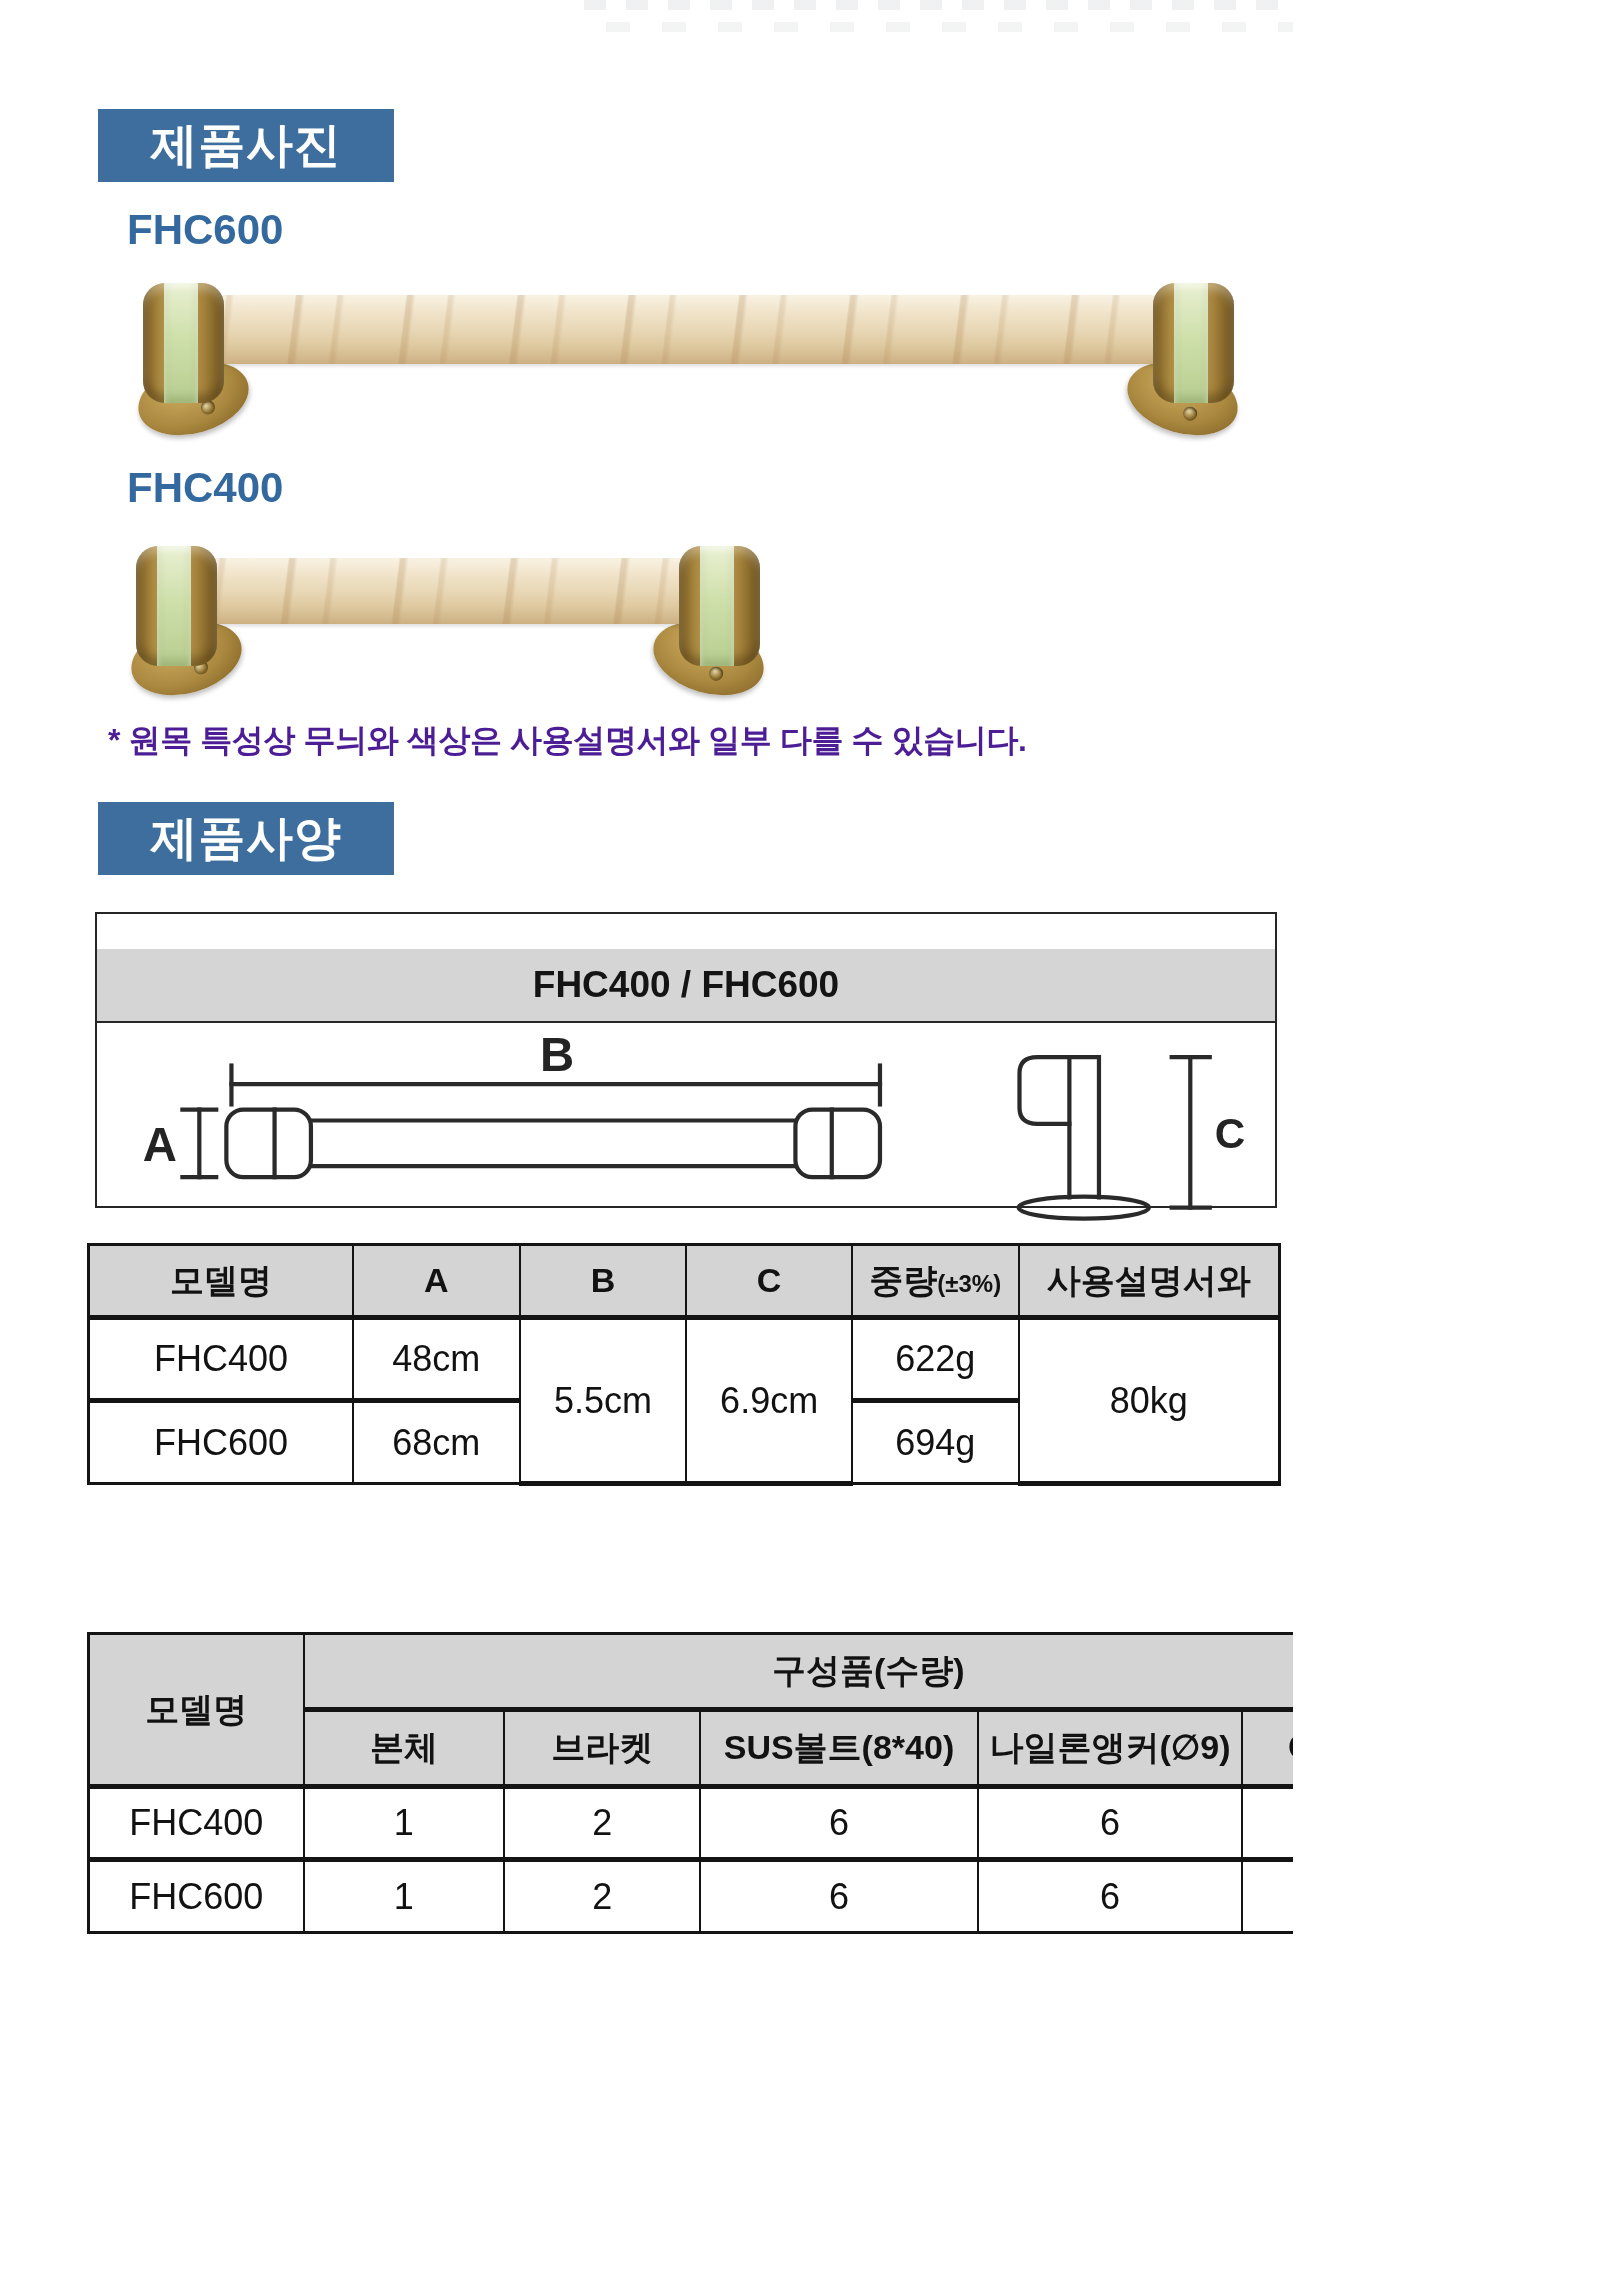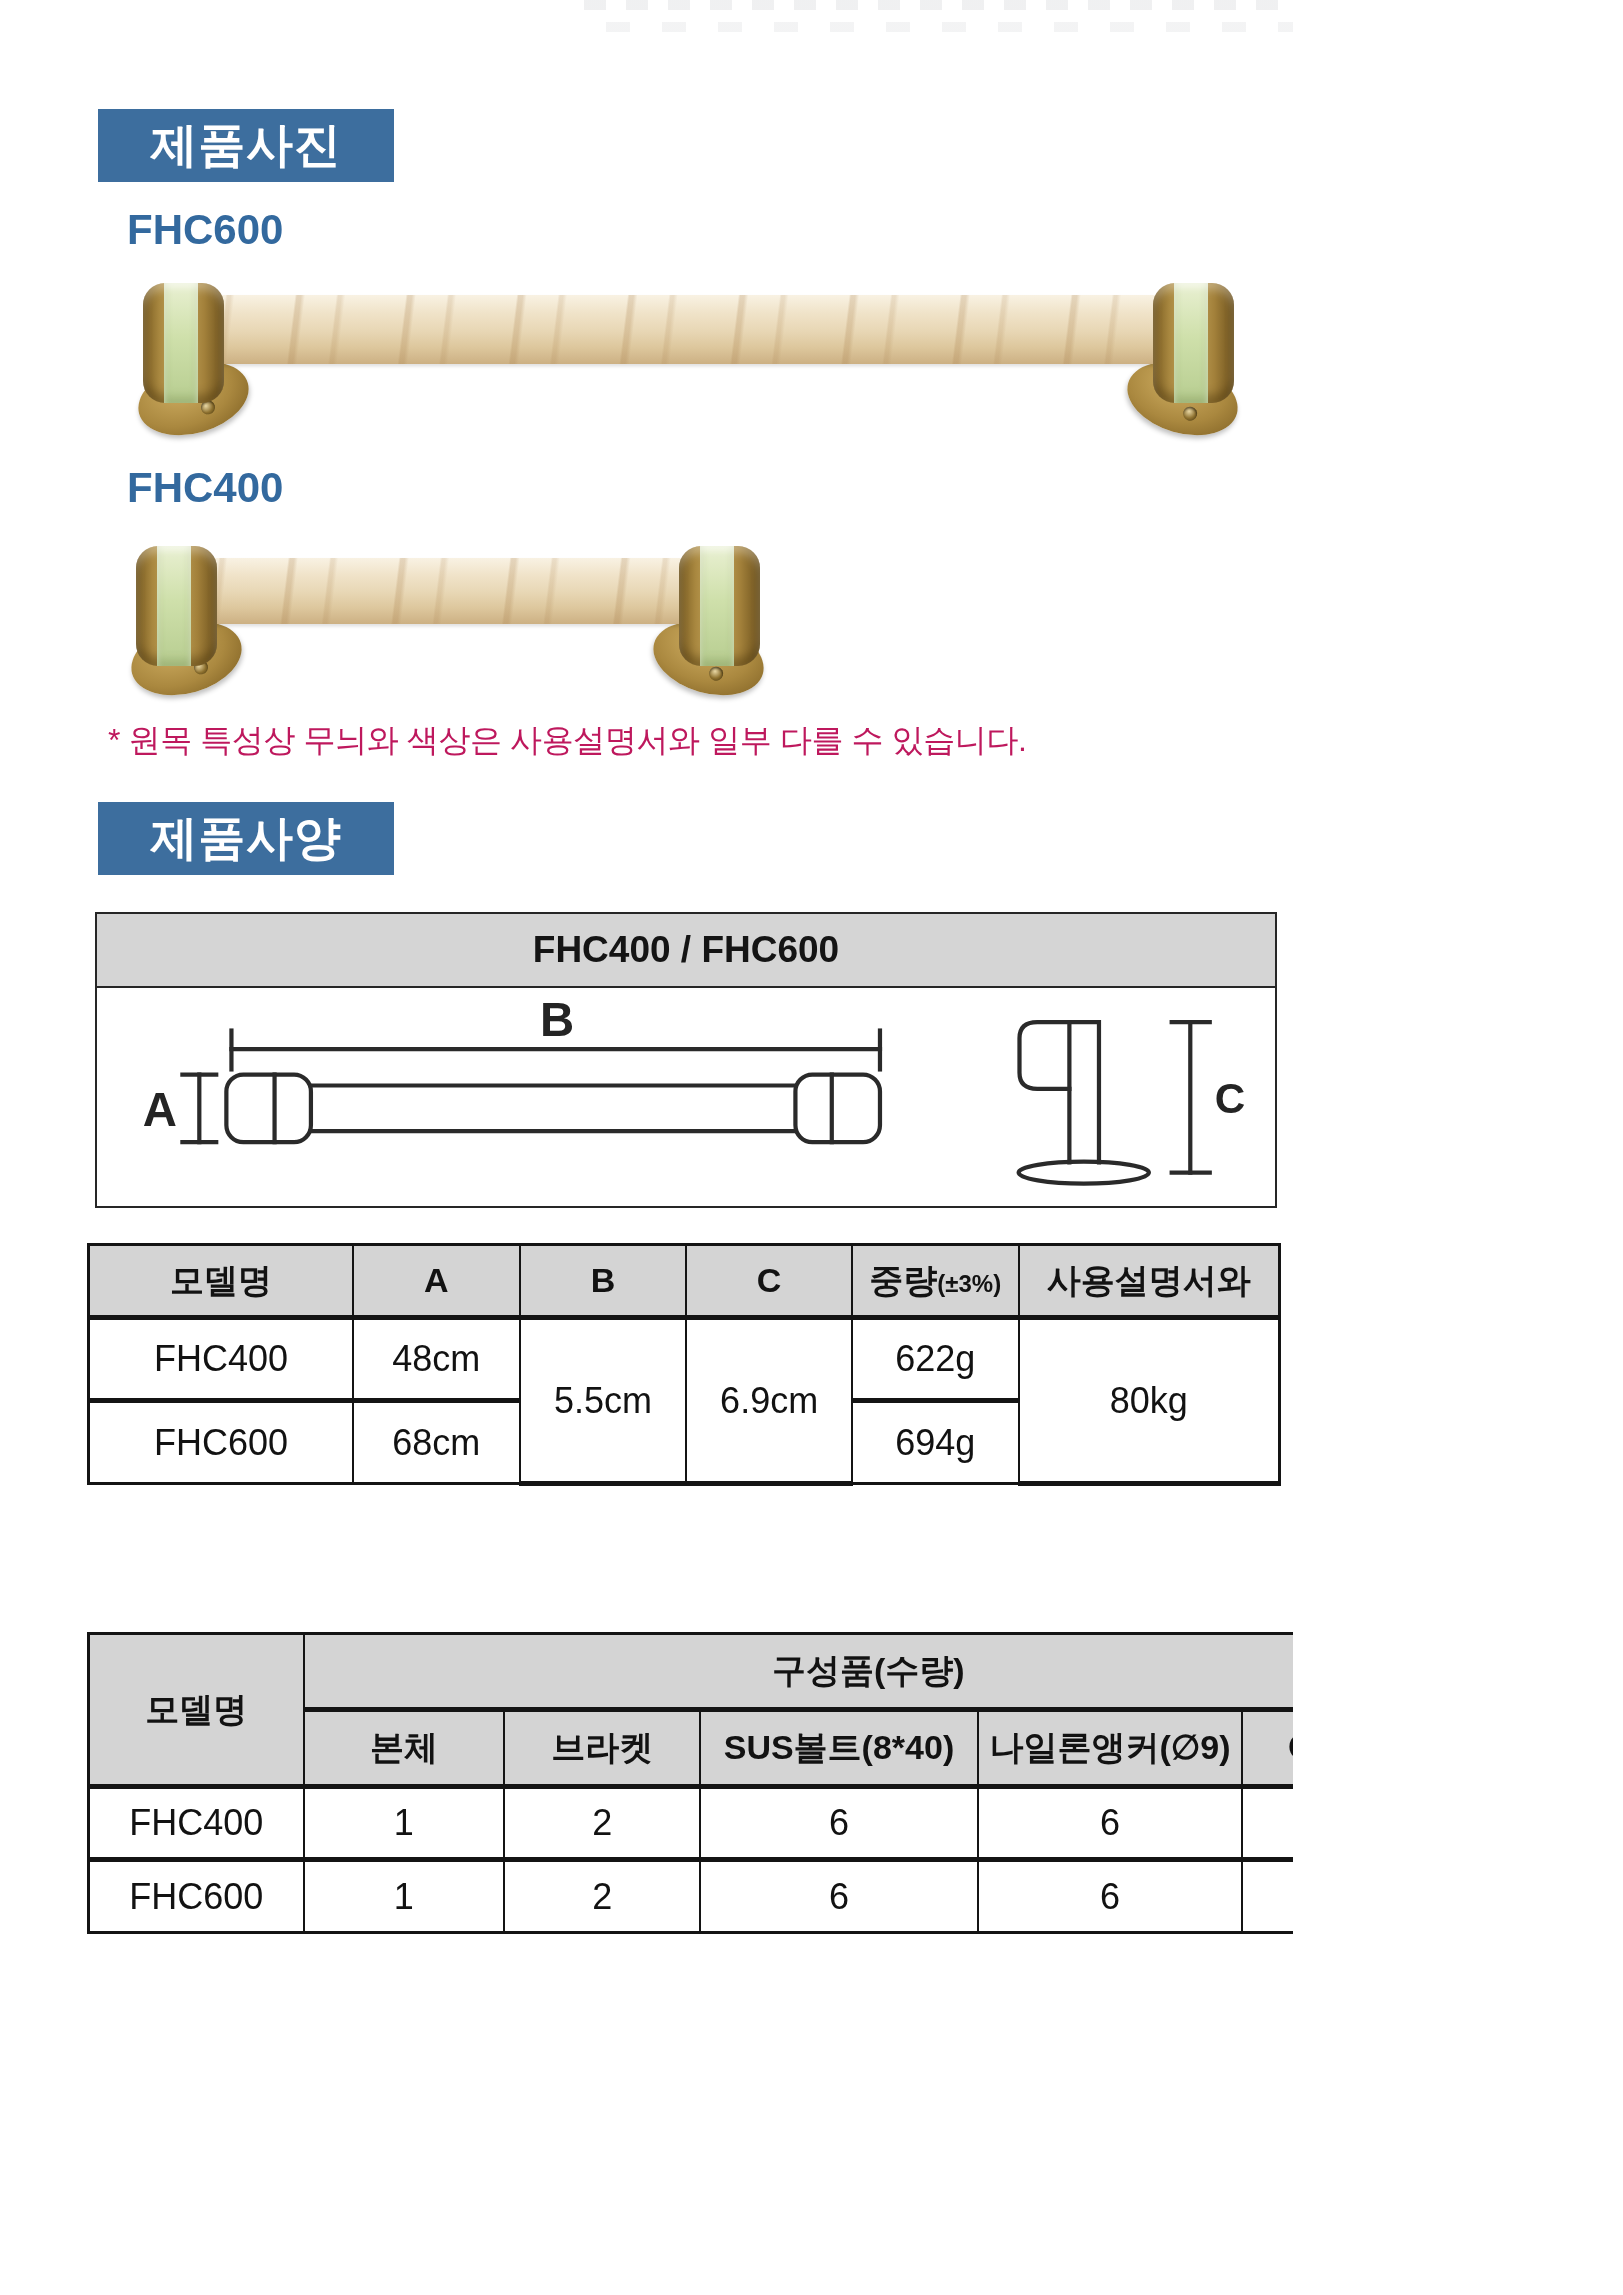--- a/index.html
+++ b/index.html
@@ -70,32 +70,32 @@
   .plate-left  { left: 3.4px;  top: 83px; transform: rotate(-16deg); }
   .plate-right { right: 3.4px; top: 83px; transform: rotate(16deg); }
   .screw {
     position: absolute; left: 54%; top: 58%; width: 14.4px; height: 14.4px; border-radius: 50%;
     background: radial-gradient(circle at 38% 35%, #ead9a6 0%, #8f7230 55%, #4d3a10 100%);
     box-shadow: inset 0 1.7px 2.5px rgba(0,0,0,.5);
   }
 
   .note {
     position: absolute; left: 108px; top: 719px;
-    font-size: 32px; color: #be185d; letter-spacing: -0.4px;
+    font-size: 32px; color: #4c1d95; letter-spacing: -0.4px; font-weight: bold;
   }
 
   
   .diagram-box {
     position: absolute; left: 95px; top: 912px; width: 1182px; height: 296px;
     border: 2.5px solid #262626; box-sizing: border-box; background: #ffffff;
   }
   .diagram-title {
     height: 72px; background: #d5d5d5; border-bottom: 2.5px solid #262626;
     display: flex; align-items: center; justify-content: center;
-    font-size: 37px; font-weight: bold; color: #141414; letter-spacing: 0;
+    font-size: 37px; font-weight: bold; color: #141414; letter-spacing: 0; margin-top: 35px;
   }
   .diagram-body { position: relative; height: 217px; }
   .diagram-body svg { display: block; }
 
   
   table.doc {
     position: absolute; border-collapse: collapse; table-layout: fixed;
     border: 3.4px solid #141414; background: #ffffff;
   }
   table.doc th, table.doc td {

